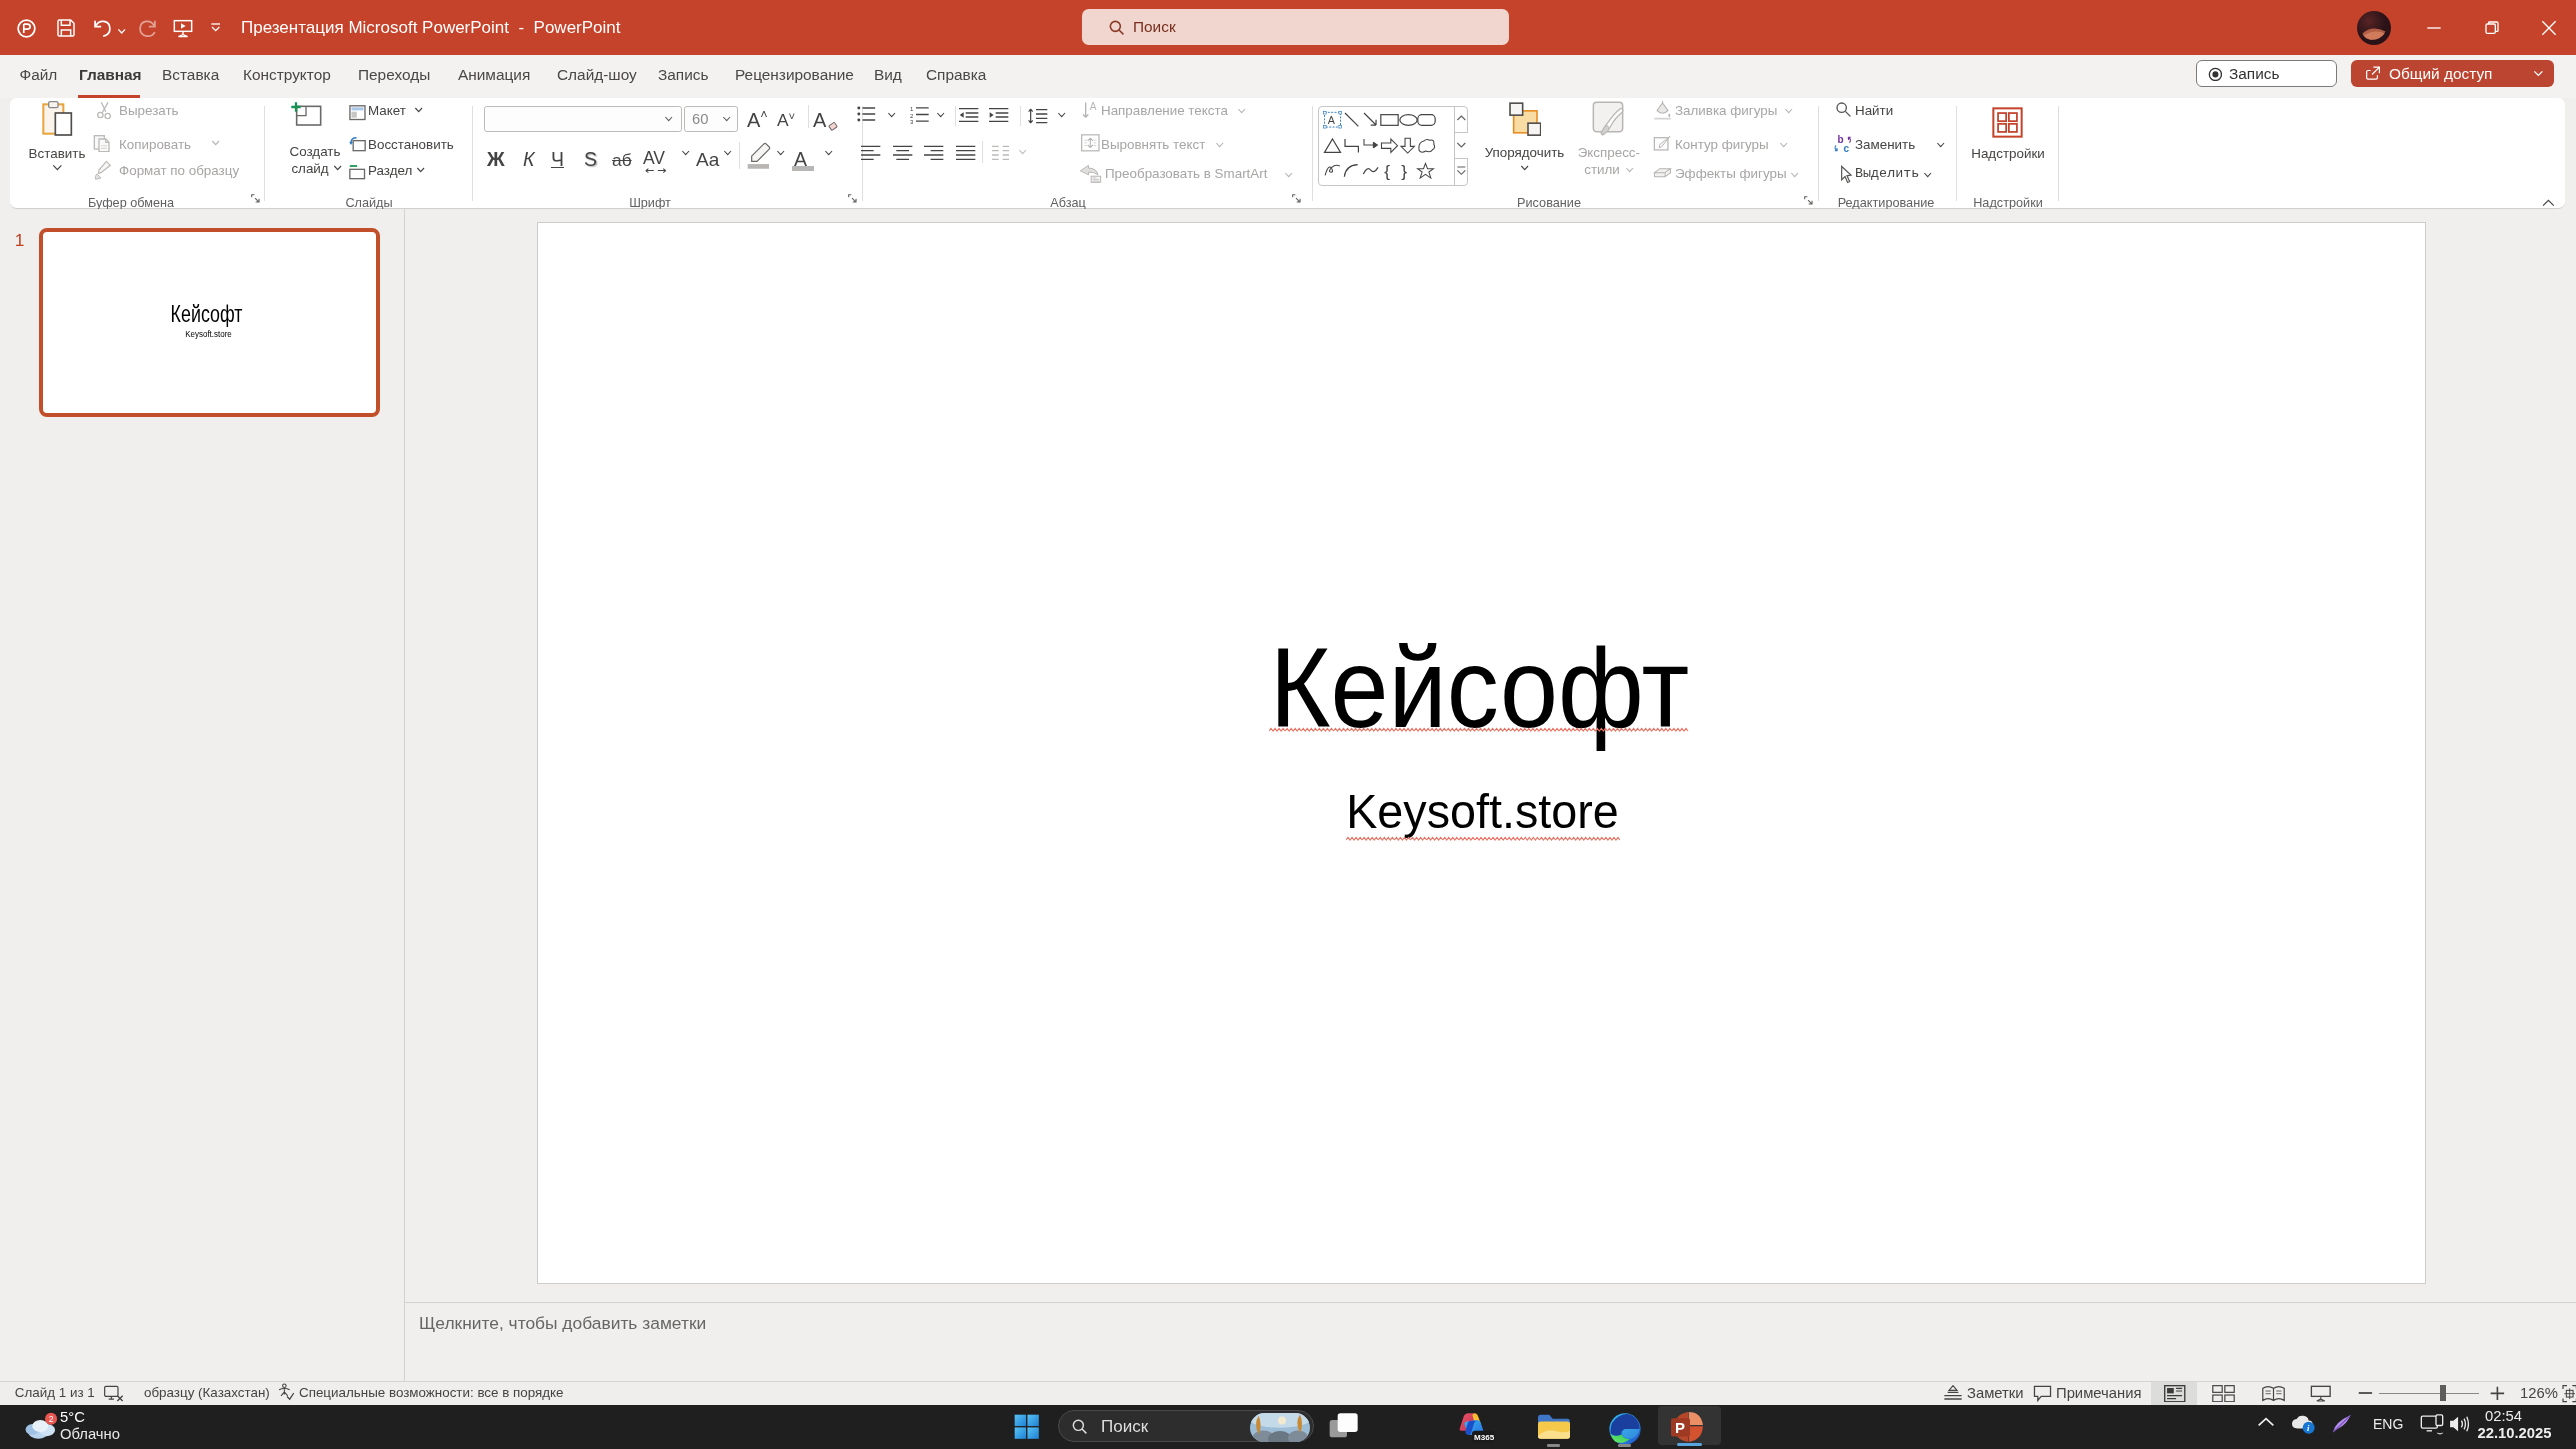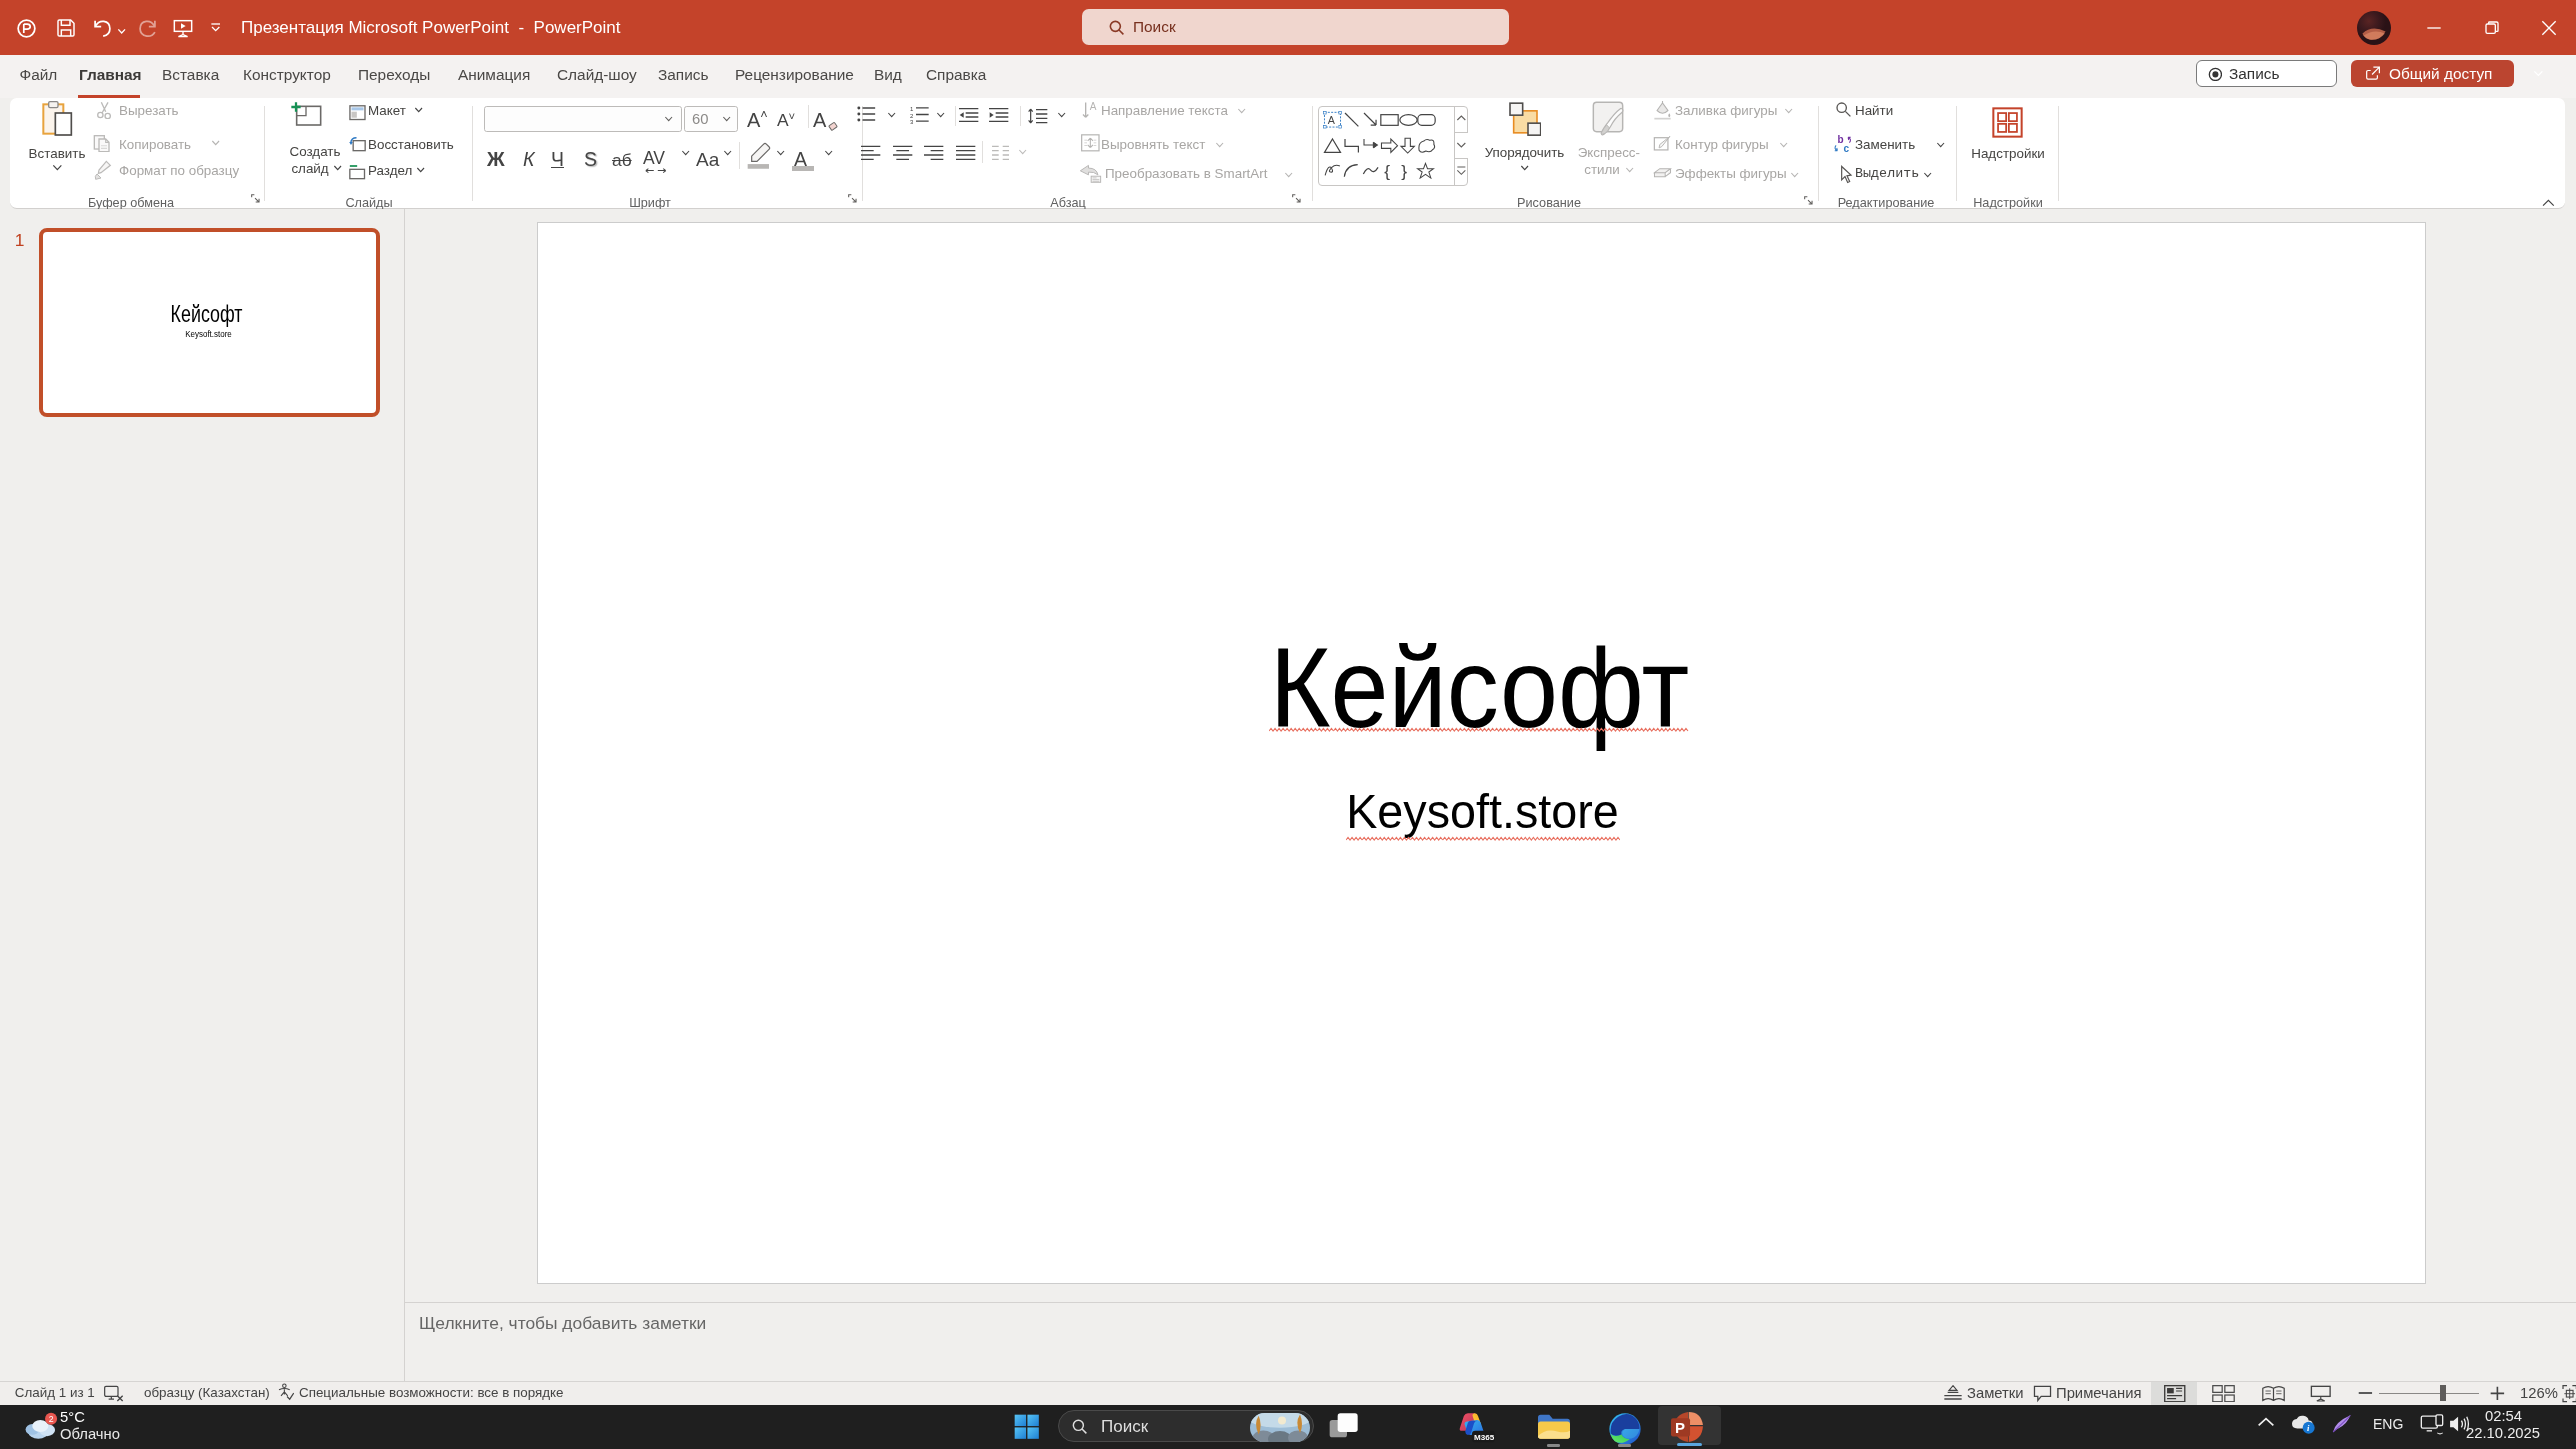--- a/index.html
+++ b/index.html
@@ -117,21 +117,21 @@
   <div class="tab" style="left:874px;">Вид</div>
   <div class="tab" style="left:926px;">Справка</div>
   <div style="position:absolute;left:78px;top:40px;width:62px;height:2.7px;background:#c4432a;"></div>
   <div style="position:absolute;left:2196px;top:4.7px;width:141px;height:27.5px;background:#ffffff;border:1px solid #7a7a7a;border-radius:6px;">
     <svg class="abs" style="left:10.7px;top:6px;" width="14.8" height="14.8" viewBox="0 0 22 22">
         <circle cx="11" cy="11" r="9" fill="none" stroke="#333" stroke-width="2"></circle>
         <circle cx="11" cy="11" r="4.5" fill="#333"></circle>
       </svg>
     <div style="position:absolute;left:32px;top:0;height:26px;line-height:26px;font-size:15.4px;color:#333333;">Запись</div>
   </div>
-  <div style="position:absolute;left:2351px;top:4.7px;width:163px;height:27.5px;background:#bb4530;border-radius:6px;">
+  <div style="position:absolute;left:2351px;top:4.7px;width:203px;height:27.5px;background:#bb4530;border-radius:6px;">
     <svg class="abs" style="left:13.4px;top:5.4px;" width="17.4" height="17" viewBox="0 0 26 25">
         <path d="M10 8 L6 8 Q4 8 4 10 L4 19 Q4 21 6 21 L18 21 Q20 21 20 19 L20 15" fill="none" stroke="#ffffff" stroke-width="1.8"></path>
         <path d="M14 3 L23 3 L23 12 M23 3 L12 14" fill="none" stroke="#ffffff" stroke-width="1.8"></path>
       </svg>
     <div style="position:absolute;left:38px;top:0;height:27.5px;line-height:27.5px;font-size:15.4px;color:#ffffff;">Общий доступ</div>
     <svg class="abs" style="left:182px;top:10.7px;" width="10.7" height="7.4" viewBox="0 0 16 11">
         <path d="M2 2 L8 8 L14 2" stroke="#ffffff" stroke-width="2" fill="none"></path>
       </svg>
   </div>
 </div>
@@ -784,15 +784,15 @@
     <rect x="2" y="3" width="24" height="18" rx="2" fill="none" stroke="#ededed" stroke-width="2"></rect>
     <path d="M10 25 L18 25" stroke="#ededed" stroke-width="2"></path>
     <rect x="24" y="1" width="10" height="16" rx="2" fill="#1f1f1f" stroke="#ededed" stroke-width="2"></rect>
     <path d="M26 28 Q30 31 34 28" stroke="#ededed" stroke-width="1.6" fill="none"></path>
   </svg>
   <svg class="abs" style="left:2448px;top:9.4px;" width="21.5" height="20" viewBox="0 0 32 30">
     <path d="M3 10 L8 10 L15 4 L15 26 L8 20 L3 20 Z" fill="#ededed"></path>
     <path d="M20 10 Q23 15 20 20 M24 7 Q28 15 24 23 M28 4 Q33 15 28 26" stroke="#ededed" stroke-width="2" fill="none"></path>
   </svg>
   <div class="abs" style="left:2485px;top:2.7px;width:78px;text-align:left;font-size:14.8px;color:#ededed;">02:54</div>
-  <div class="abs" style="left:2466px;top:20px;width:97px;text-align:left;font-size:14.8px;color:#ededed;">22.10.2025</div>
+  <div class="abs" style="left:2466px;top:20px;width:97px;text-align:center;font-size:14.8px;color:#ededed;font-weight:bold;">22.10.2025</div>
 </div>
 
 
 </body></html>

